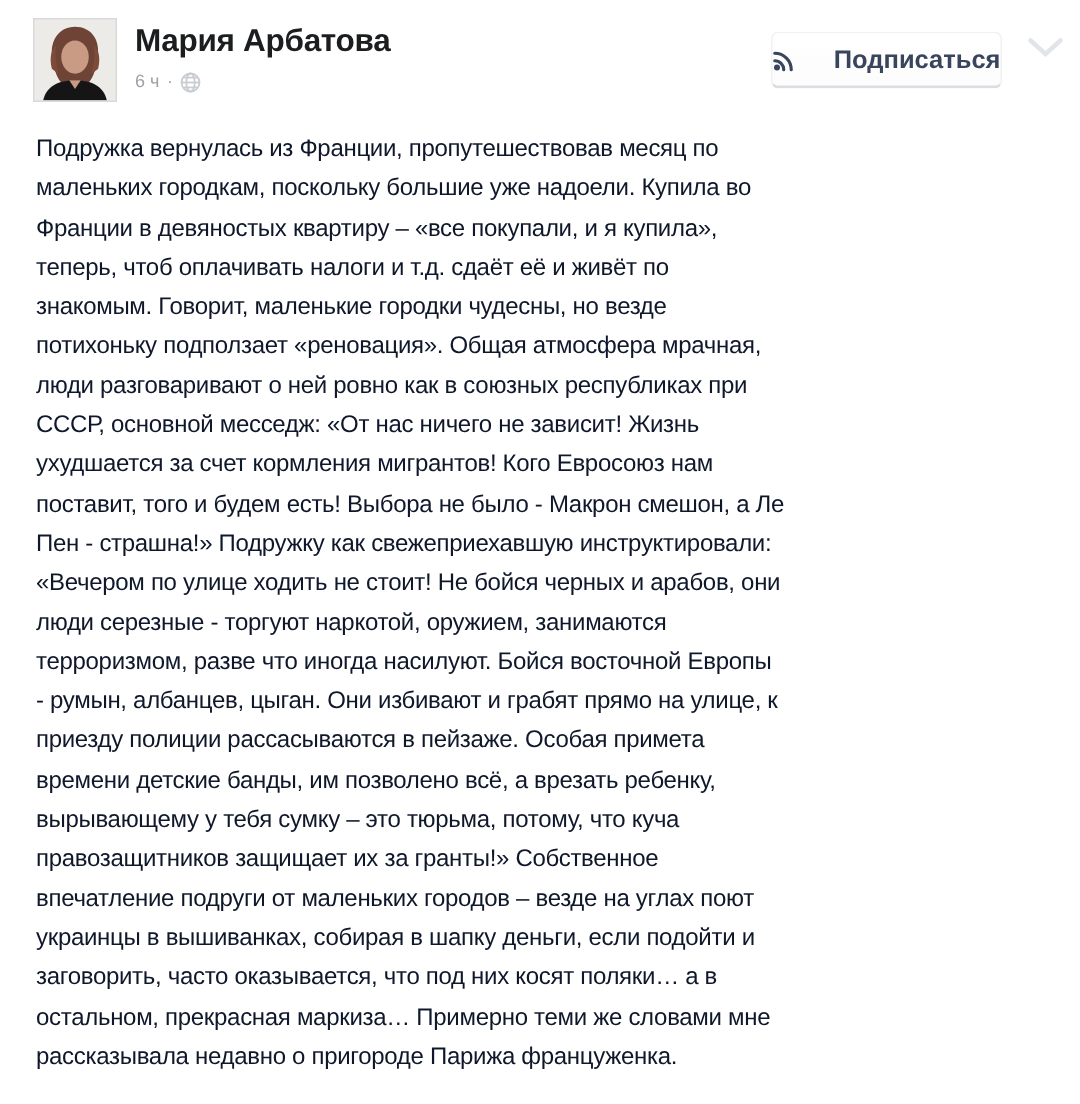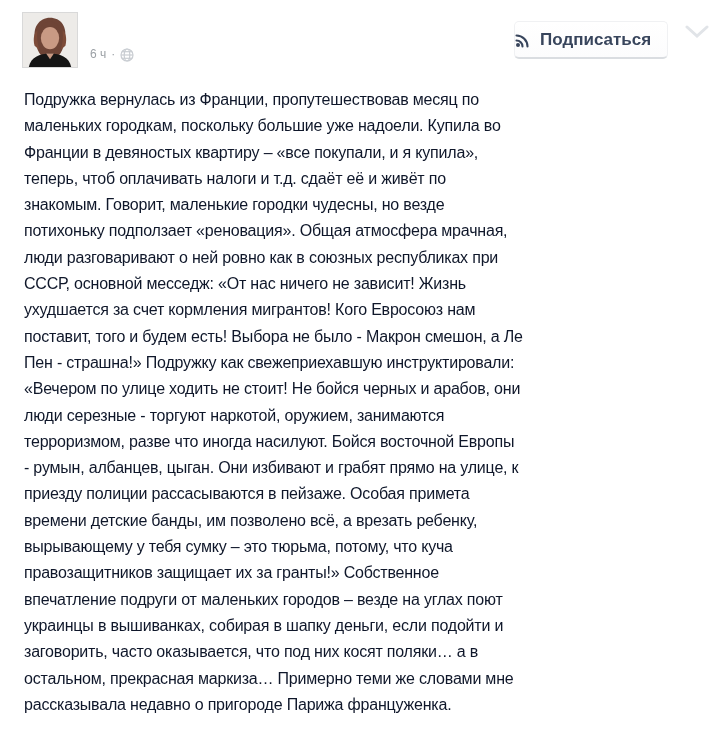--- a/index.html
+++ b/index.html
@@ -57,21 +57,21 @@
     left: 514px;
     top: 21px;
     width: 154px;
     height: 38px;
     background: linear-gradient(#ffffff, #fcfcfd);
     border: 1px solid #f0f1f3;
     border-bottom: 2px solid #dadde1;
     border-radius: 5px;
     display: flex;
     align-items: center;
-    justify-content: flex-start;
+    justify-content: space-between;
     gap: 9px;
     font-family: "Liberation Sans", "DejaVu Sans", sans-serif;
     font-size: 17px;
     font-weight: 700;
     color: #38455c;
     cursor: pointer;
     padding: 0;
   }
   .chevron {
     position: absolute;
@@ -109,20 +109,21 @@
       <path d="M13,30 C9,15 17,5 28,5 C39,5 47,14 43,30 C42,36 40,41 37,44 L19,44 C16,41 14,36 13,30 Z" fill="#6e4436"></path>
       <path d="M12,34 C10,26 12,20 15,18 C14,26 15,32 17,38 Z" fill="#7d4b38"></path>
       <path d="M44,34 C46,26 44,20 41,18 C42,26 41,32 39,38 Z" fill="#7d4b38"></path>
       <ellipse cx="28" cy="26" rx="9.5" ry="11.5" fill="#c99a84"></ellipse>
       <path d="M17,22 C17,11 39,11 39,22 C39,15 35,9 28,9 C21,9 17,15 17,22 Z" fill="#6e4436"></path>
       <path d="M6,56 C8,46 17,42 28,42 C39,42 48,46 50,56 Z" fill="#151515"></path>
       <path d="M24,42 L28,48 L32,42 Z" fill="#c99a84"></path>
     </svg>
   </div>
 
+  <div class="author">Мария Арбатова</div>
 
   <div class="meta">
     <span>6 ч</span>
     <span>·</span>
     <span class="globe">
       <svg width="14" height="14" viewBox="0 0 14 14" fill="none" stroke="#c9cdd2" stroke-width="1.2">
         <circle cx="7" cy="7" r="6"></circle>
         <ellipse cx="7" cy="7" rx="2.8" ry="6"></ellipse>
         <line x1="1" y1="7" x2="13" y2="7"></line>
         <line x1="1.8" y1="3.7" x2="12.2" y2="3.7"></line>

